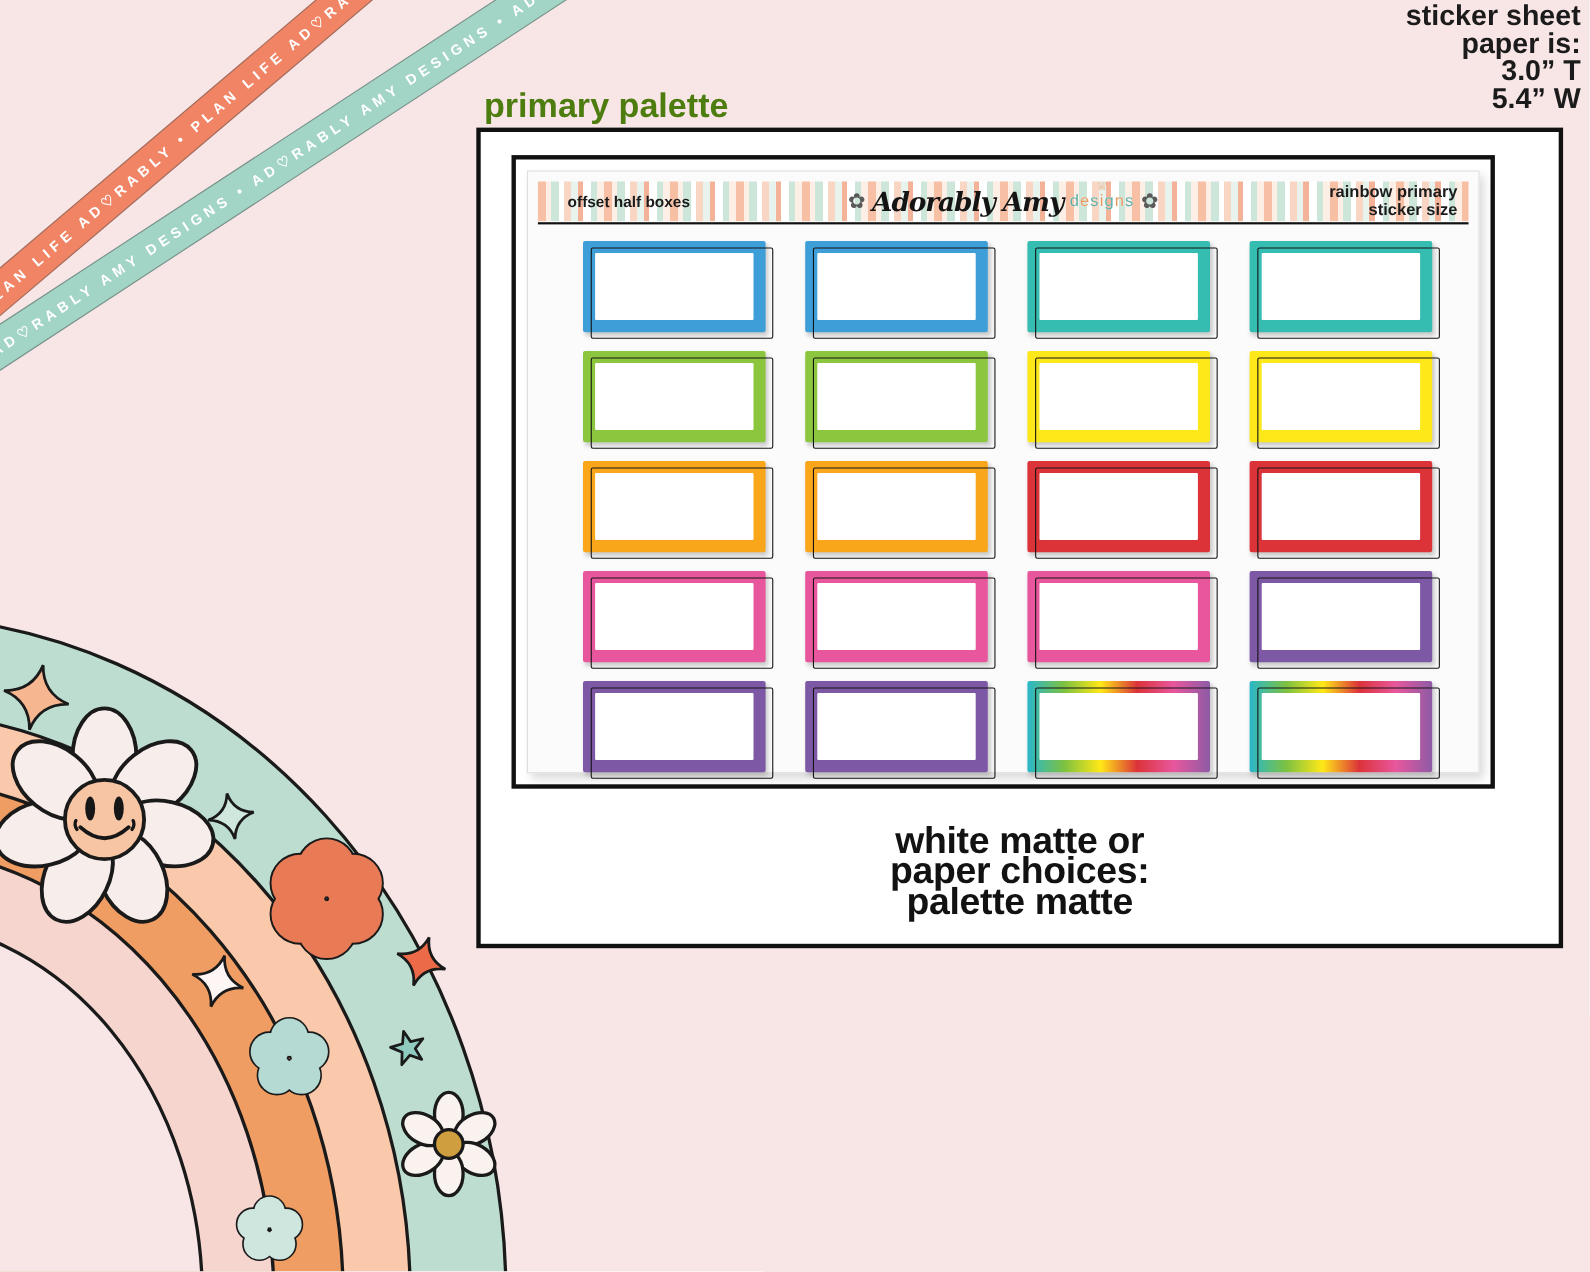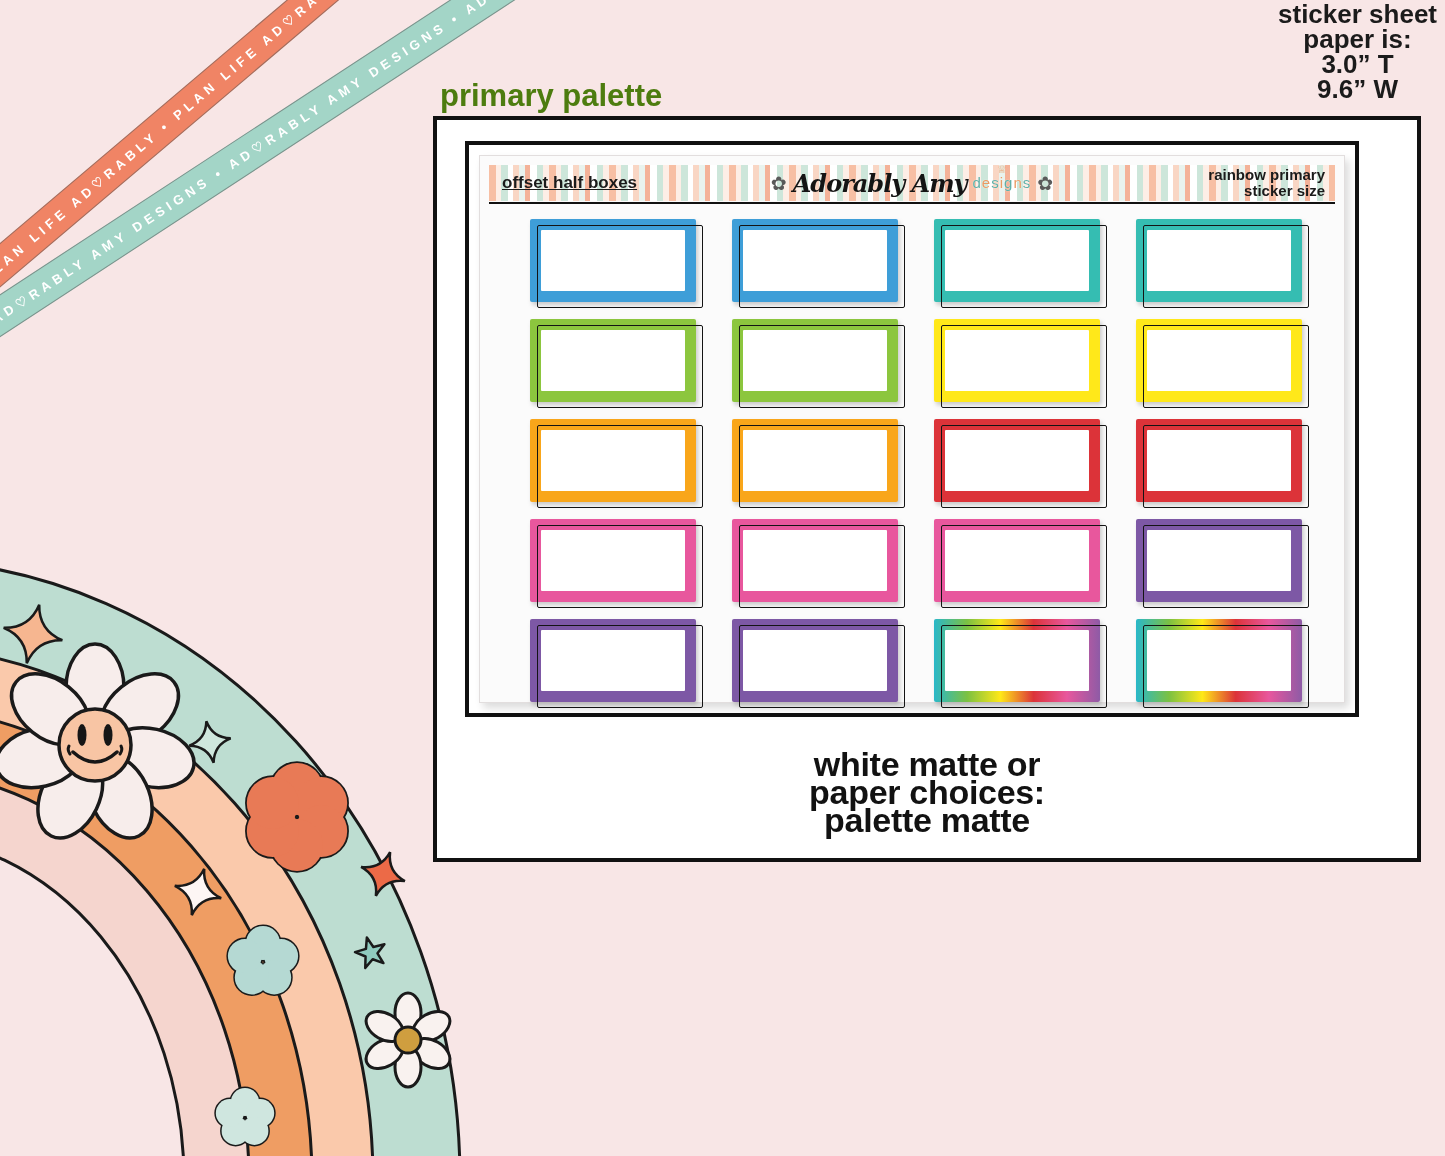--- a/index.html
+++ b/index.html
@@ -8,42 +8,42 @@
 
   
   .ribbon{position:absolute;display:flex;align-items:center;justify-content:center;
     color:#ffffff;font-weight:700;font-size:13px;letter-spacing:4.5px;white-space:nowrap;
     overflow:hidden;border:1px solid rgba(90,90,90,.55);z-index:3;}
   .ribbon-orange{left:-125px;top:116px;width:560px;height:32px;transform:rotate(-40.3deg);}
   .ribbon-teal{left:-80px;top:140px;width:640px;height:34px;transform:rotate(-33.2deg);}
 
   
   .palette-label{position:absolute;left:440px;top:78px;font-size:31px;font-weight:700;color:#4d7c0f;z-index:4;}
-  .size-note{position:absolute;right:8px;top:2px;text-align:center;font-size:26px;font-weight:700;
+  .size-note{position:absolute;right:8px;top:2px;text-align:right;font-size:26px;font-weight:700;
     color:#1b1b1b;line-height:25px;z-index:4;}
   .size-note div{white-space:nowrap;}
 
   
   .outer-box{position:absolute;left:433px;top:116px;width:988px;height:746px;background:#ffffff;
     border:4px solid #111111;box-sizing:border-box;z-index:2;}
   .inner-frame{position:absolute;left:28px;top:21px;width:894px;height:576px;background:#ffffff;
     border:4px solid #111111;box-sizing:border-box;}
   .sheet{position:absolute;left:10px;top:10px;width:866px;height:548px;background:#fbfbfb;
     border:1px solid #e2dede;box-sizing:border-box;box-shadow:4px 5px 8px rgba(0,0,0,.14);padding:9px;}
 
   
   .sheet-header{position:relative;height:36px;
     background:repeating-linear-gradient(90deg,
       #f7bfa4 0 7px,#fdeee6 7px 12px,#cde6da 12px 19px,#ffffff 19px 24px,
       #f9d6c4 24px 30px,#e9f3ee 30px 36px,#f4b298 36px 41px,#ffffff 41px 48px,
       #cde6da 48px 54px,#fdeee6 54px 60px);
     display:flex;align-items:center;}
   .sheet-hr{border:none;border-top:2.5px solid #111;margin:1px 0 0 0;}
-  .product-name{position:absolute;left:13px;top:0;height:36px;display:flex;align-items:center;
-    font-size:17px;font-weight:700;color:#1b1b1b;text-decoration:underline;}
+  .product-name{position:absolute;left:27px;top:0;height:36px;display:flex;align-items:center;
+    font-size:14px;font-weight:700;color:#1b1b1b;}
   .variant{position:absolute;right:10px;top:0;height:36px;display:flex;flex-direction:column;
     justify-content:center;text-align:right;font-size:15px;font-weight:700;color:#1b1b1b;line-height:16px;}
   .brand{position:absolute;left:0;right:0;top:0;height:36px;display:flex;align-items:center;
     justify-content:center;gap:6px;}
   .logo-flower{font-size:19px;color:#5a5a5a;line-height:1;}
   .brand-script{font-family:"DejaVu Serif", serif;font-style:italic;font-weight:700;
     font-size:24px;color:#141414;letter-spacing:-1px;}
   .designs-wrap{position:relative;display:inline-block;}
   .crown{position:absolute;left:50%;top:-11px;transform:translateX(-50%);font-size:11px;color:#ea9a63;}
   .designs{font-size:15px;font-weight:400;letter-spacing:1px;text-shadow:0 0 1px #ffffff;}
@@ -170,21 +170,21 @@
     <path transform="rotate(15 198 892)" d="M198 868 Q201.8 888.2 222 892 Q201.8 895.8 198 916 Q194.2 895.8 174 892 Q194.2 888.2 198 868 Z" fill="#fdf6f4" stroke="#1a1a1a" stroke-width="2.5"></path>
     <path transform="rotate(18 383 874)" d="M383 851 Q386.7 870.3 406 874 Q386.7 877.7 383 897 Q379.3 877.7 360 874 Q379.3 870.3 383 851 Z" fill="#ec6a47" stroke="#1a1a1a" stroke-width="2.5"></path>
     <path transform="translate(371 953) rotate(-15)" d="M0 -16 L3.82 -5.26 L15.22 -4.94 L6.18 1.99 L9.4 12.94 L0 6.5 L-9.4 12.94 L-6.18 1.99 L-15.22 -4.94 L-3.82 -5.26 Z" fill="#8fcbbe" stroke="#1a1a1a" stroke-width="2.5" stroke-linejoin="round"></path>
   </svg>
 
   <div class="palette-label">primary palette</div>
   <div class="size-note">
     <div>sticker sheet</div>
     <div>paper is:</div>
     <div>3.0” T</div>
-    <div>9.6” W</div>
+    <div>5.4” W</div>
   </div>
 
   <div class="outer-box">
     <div class="inner-frame">
       <div class="sheet">
         <div class="sheet-header">
           <div class="product-name">offset half boxes</div>
           <div class="brand">
             <span class="logo-flower">✿</span>
             <span class="brand-script">Adorably Amy</span>

